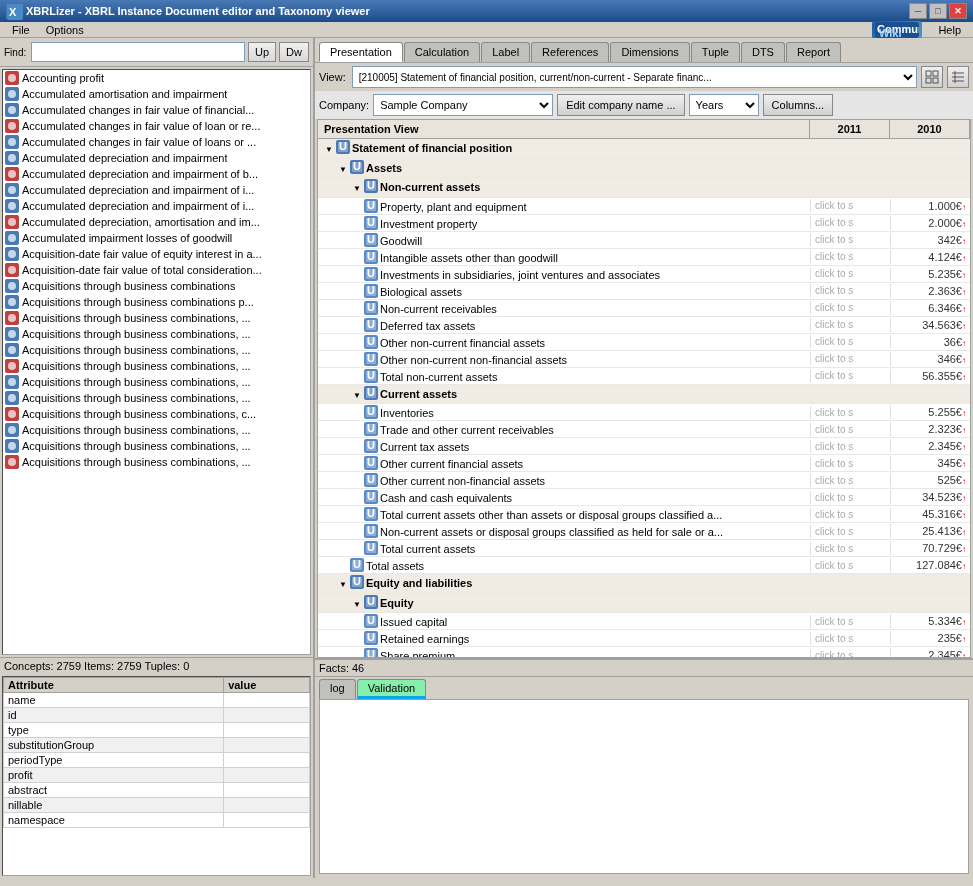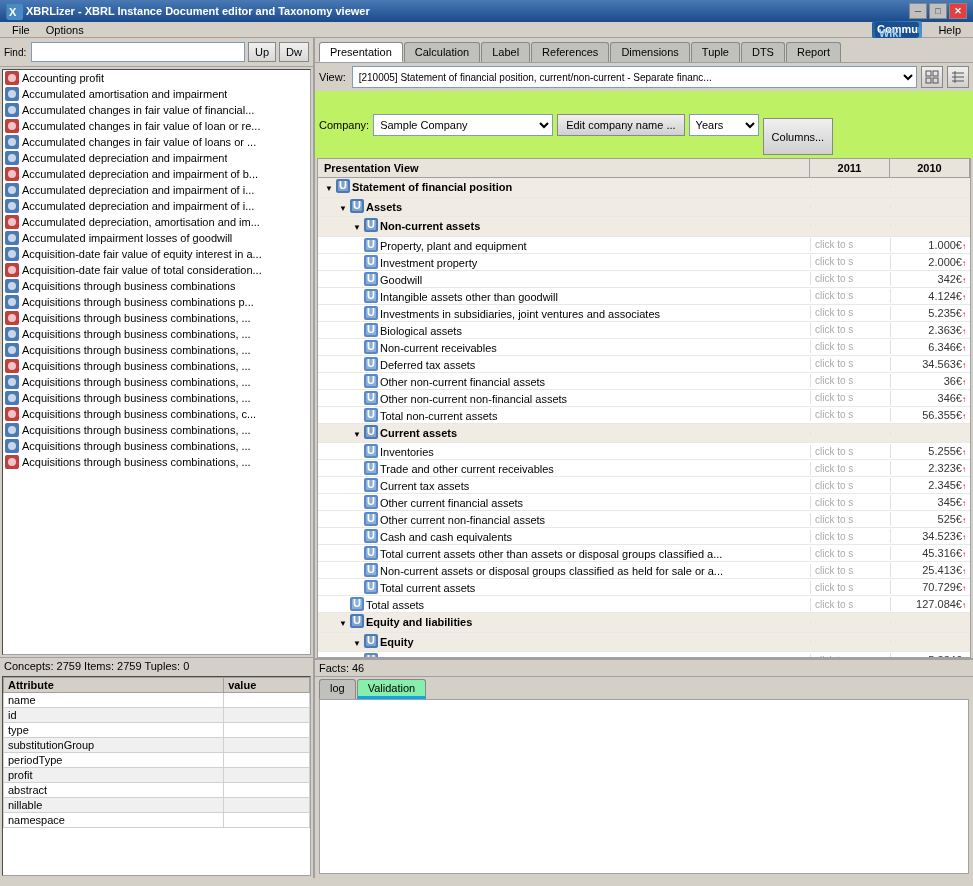--- a/index.html
+++ b/index.html
@@ -208,21 +208,21 @@
       display: flex; align-items: center; justify-content: center;
       cursor: pointer; font-size: 12px;
     }
 
     
     .company-row {
       display: flex;
       align-items: center;
       padding: 3px 4px;
       gap: 4px;
-      background: #bef264;
+      background: #e5e5e5;
     }
     .company-label { font-size: 11px; }
     .company-select {
       height: 22px;
       border: 1px solid #7f9db9;
       background: white;
       font-size: 11px;
       padding: 0 2px;
       min-width: 180px;
     }
@@ -236,27 +236,26 @@
     }
     .years-select {
       height: 22px;
       border: 1px solid #7f9db9;
       background: white;
       font-size: 11px;
       padding: 0 2px;
       min-width: 70px;
     }
     .columns-btn {
-      height: 37px;
+      height: 22px;
       padding: 0 8px;
       background: linear-gradient(to bottom, #f0f0f0, #d0d0d0);
       border: 1px solid #888;
       cursor: pointer;
       font-size: 11px;
-      margin-top: 24px;
     }
 
     
     .presentation-area {
       flex: 1;
       overflow: hidden;
       margin: 0 2px;
       border: 1px solid #a0a0a0;
       background: white;
       display: flex;

